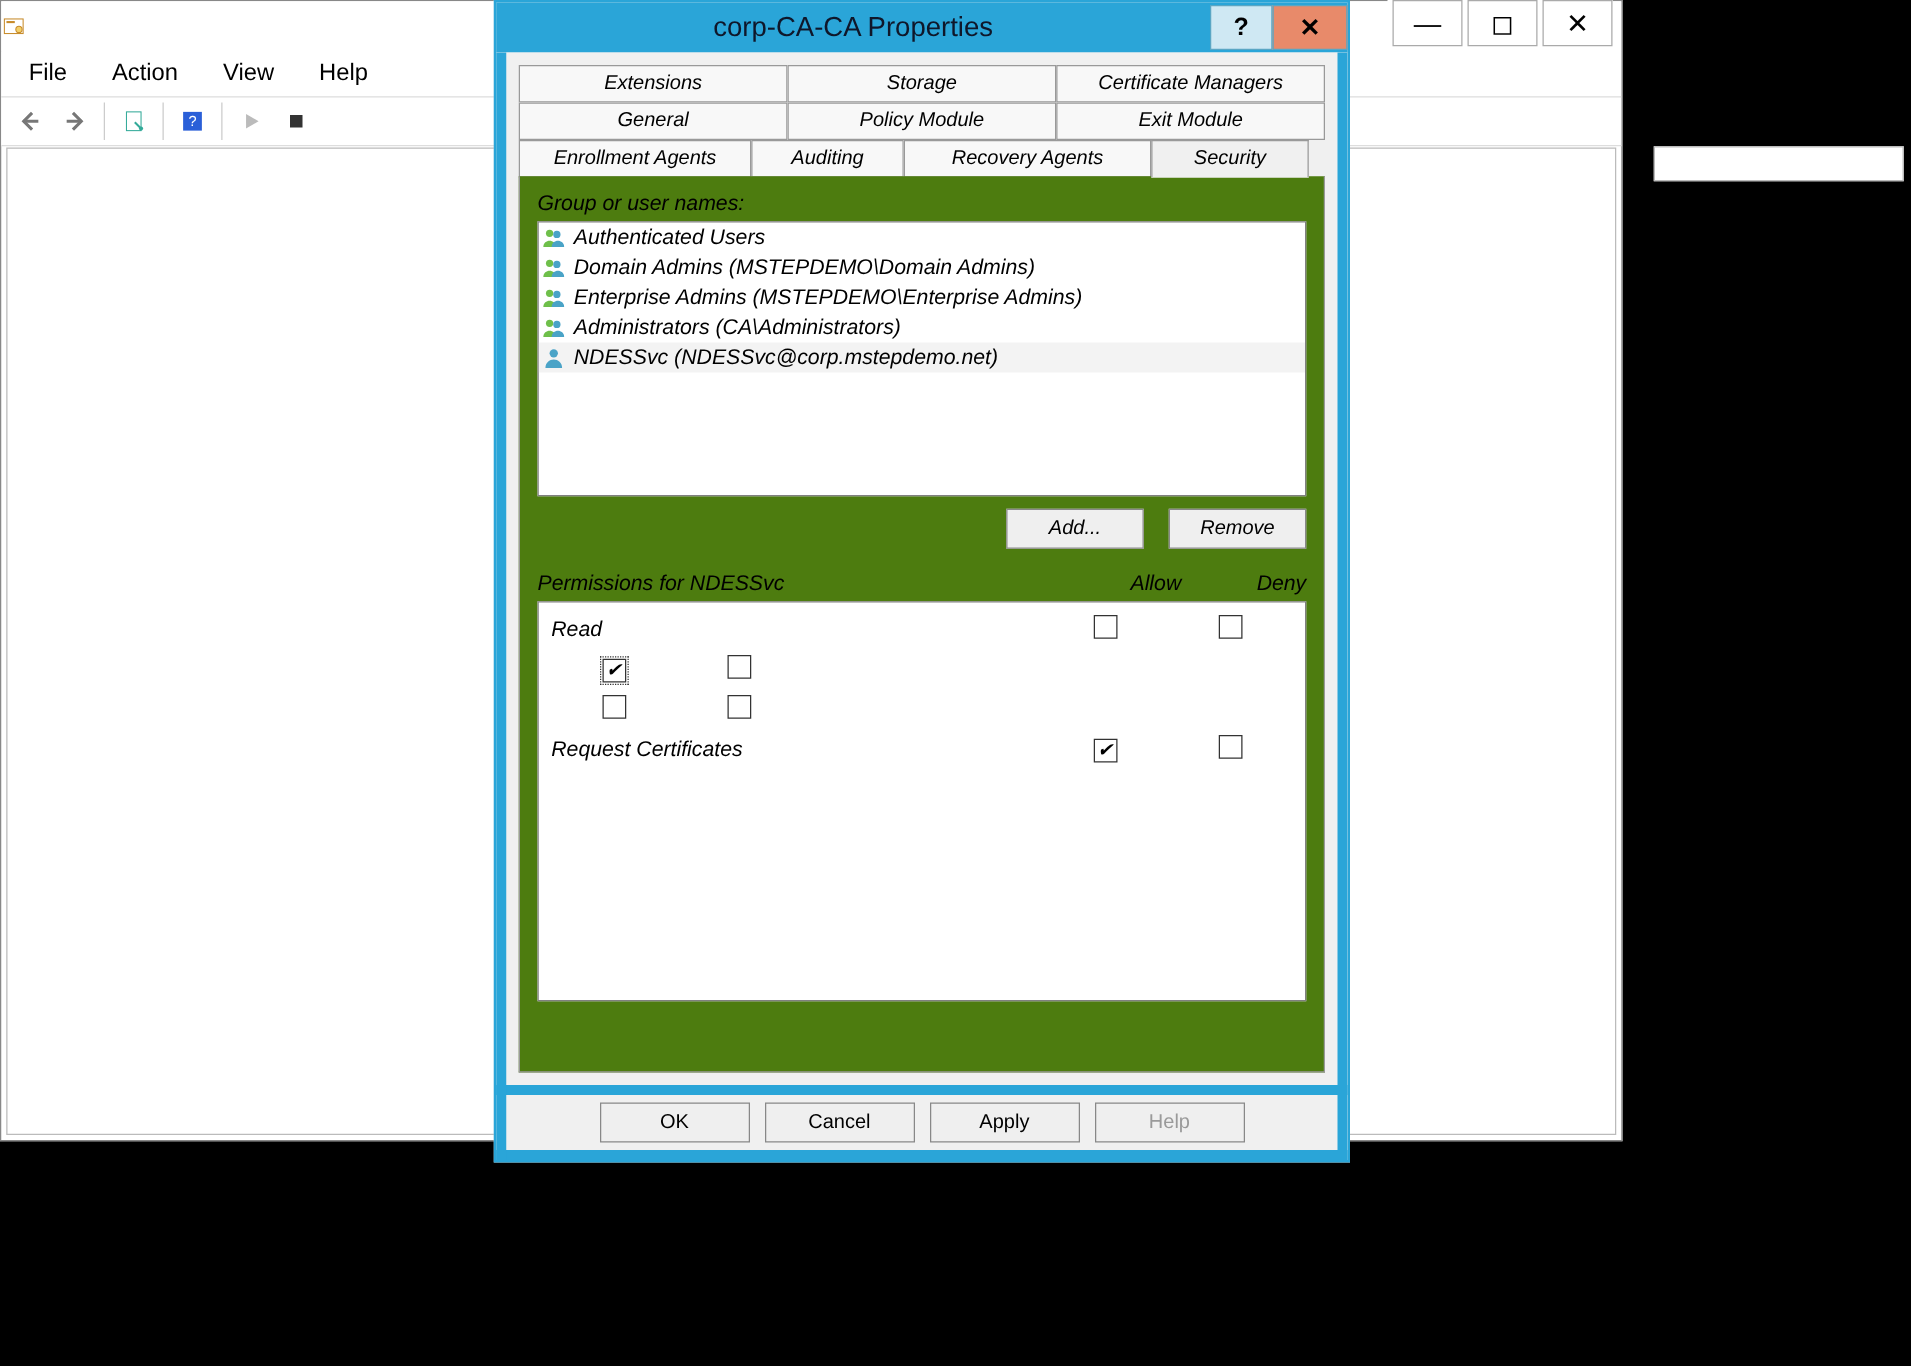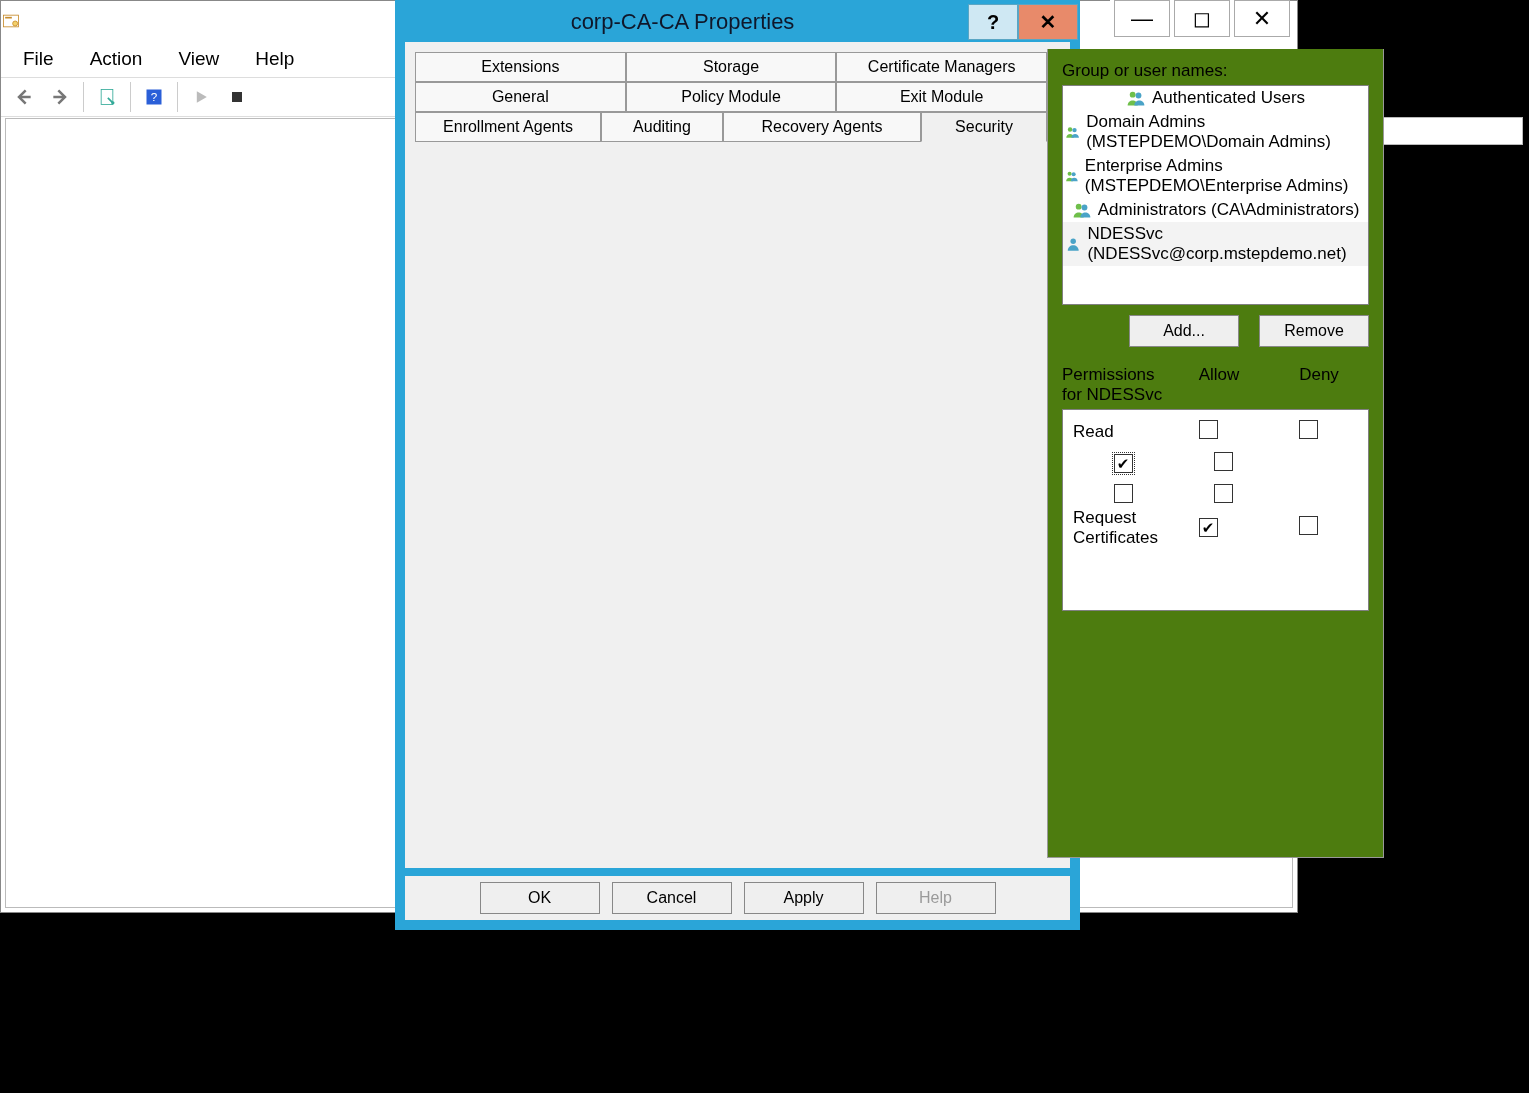--- a/index.html
+++ b/index.html
@@ -133,21 +133,22 @@
 .dlg-titlebtn.help { background: #cfe8f3; }
 .dlg-titlebtn.close { background: #e88a6a; color:#000; width:60px; }
 .dlg-body {
   flex:1;
   background: #f0f0f0;
   padding: 8px 10px 10px 10px;
   border: 8px solid #2aa5d8;
   border-top: none;
   position:relative;
   display:flex;
-  flex-direction:row;
+  flex-direction:column;
+  font-style:italic;
 }
 
 .tabs { margin-top:2px; }
 .tab-row { display:flex; height:30px; }
 .tab {
   border: 1px solid #999;
   background: #f8f8f8;
   display:flex; align-items:center; justify-content:center;
   font-size: 16px;
   position: relative;
@@ -182,48 +183,47 @@
   border: 1px solid #808080;
   background: #fff;
   height: 220px;
   overflow: auto;
 }
 .list-item {
   display:flex; align-items:center;
   padding: 2px 2px;
   gap: 6px;
   font-size: 17px;
-  justify-content: center;
 }
 .list-item.selected { background: #f3f3f3; }
 .btn-row {
   display:flex; justify-content:flex-end; gap: 20px;
   margin-top: 10px;
 }
 .btn {
   min-width: 110px;
   height: 32px;
   border: 1px solid #888;
   background: #efefef;
   font-size: 16px;
   display:flex; align-items:center; justify-content:center;
 }
 .perm-header {
   display:flex;
   font-size: 17px;
   margin-top: 18px;
 }
 .perm-header .ph-name { flex:1; }
-.perm-header .ph-col { width: 100px; text-align:center; }
+.perm-header .ph-col { width: 100px; text-align:right; }
 .perm-box {
   border: 1px solid #808080;
   background: #fff;
   margin-top: 4px;
   padding: 6px 10px;
-  height: 202px;
+  height: 320px;
 }
 .perm-row {
   display:flex; align-items:center;
   height: 32px;
   font-size: 17px;
 }
 .perm-row .pn { flex:1; }
 .perm-row .pc { width: 100px; text-align:center; }
 .checkbox {
   width: 19px; height: 19px;

